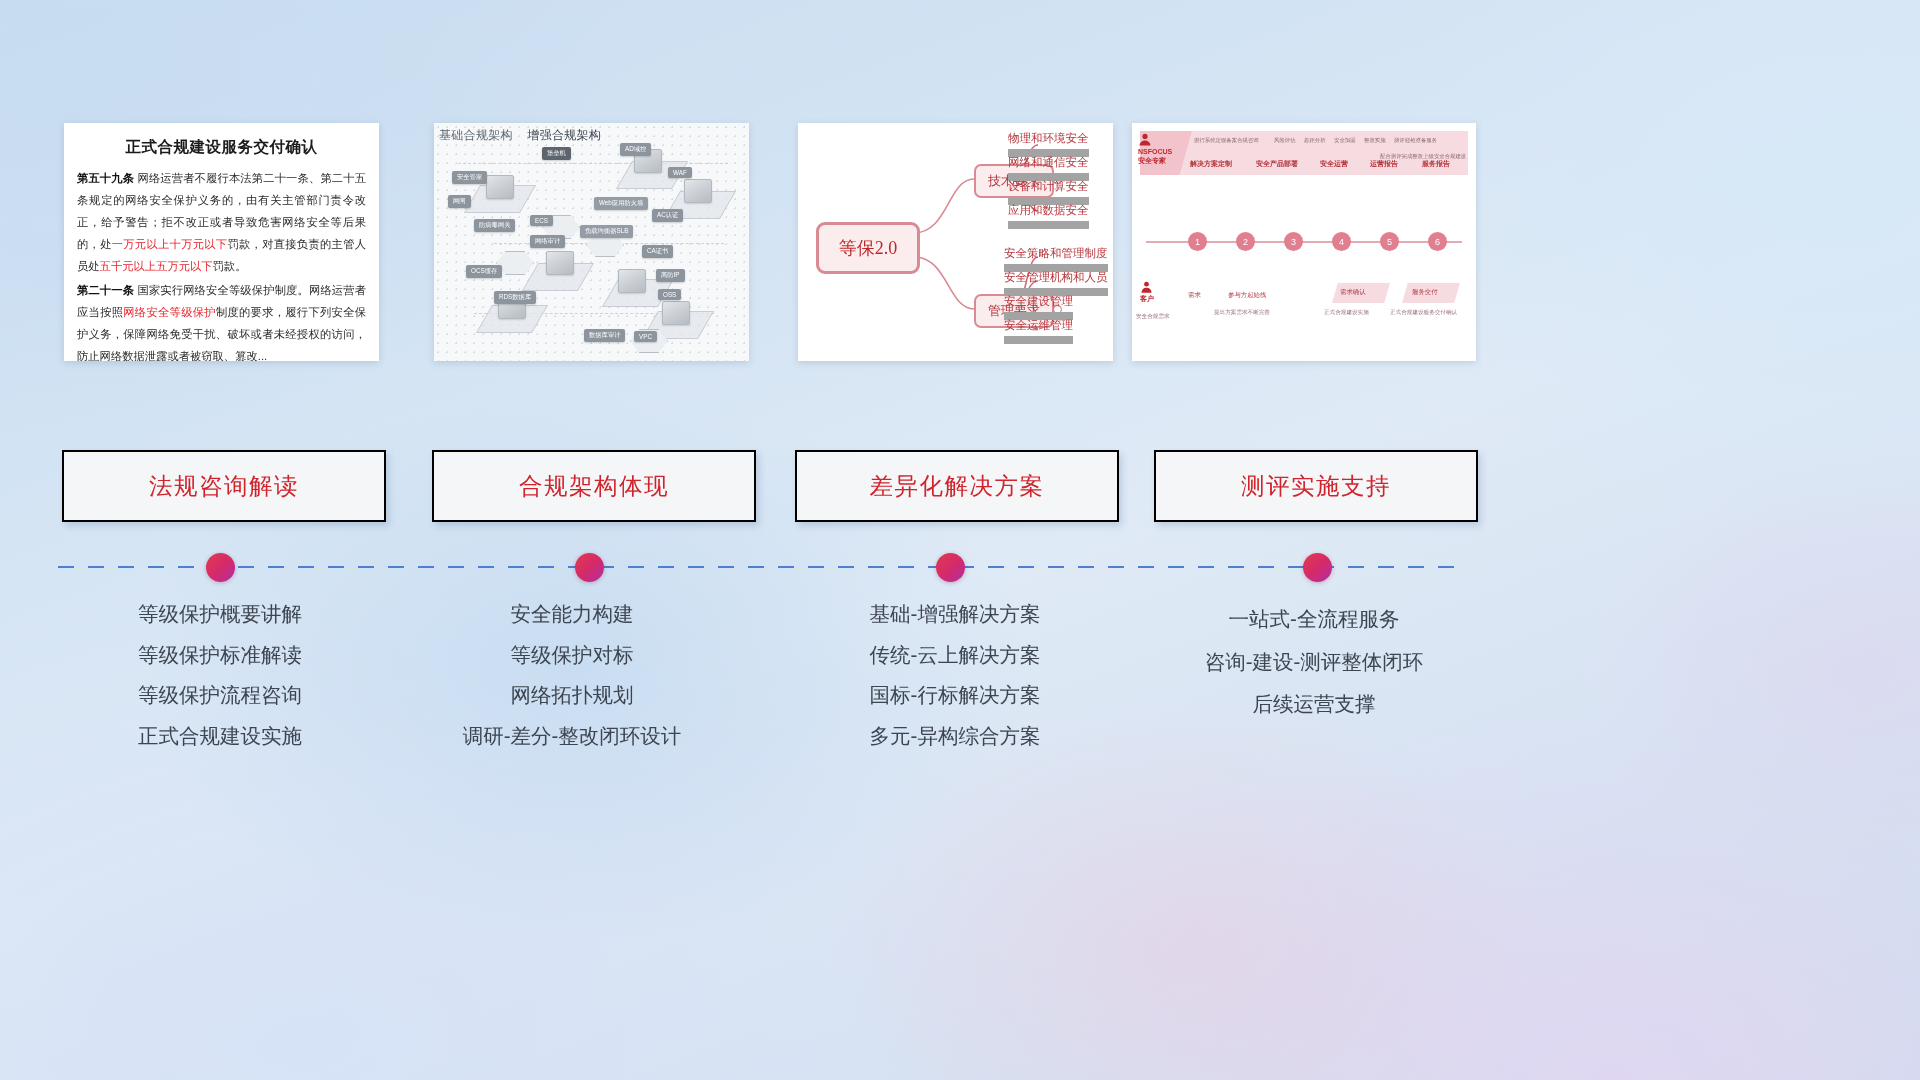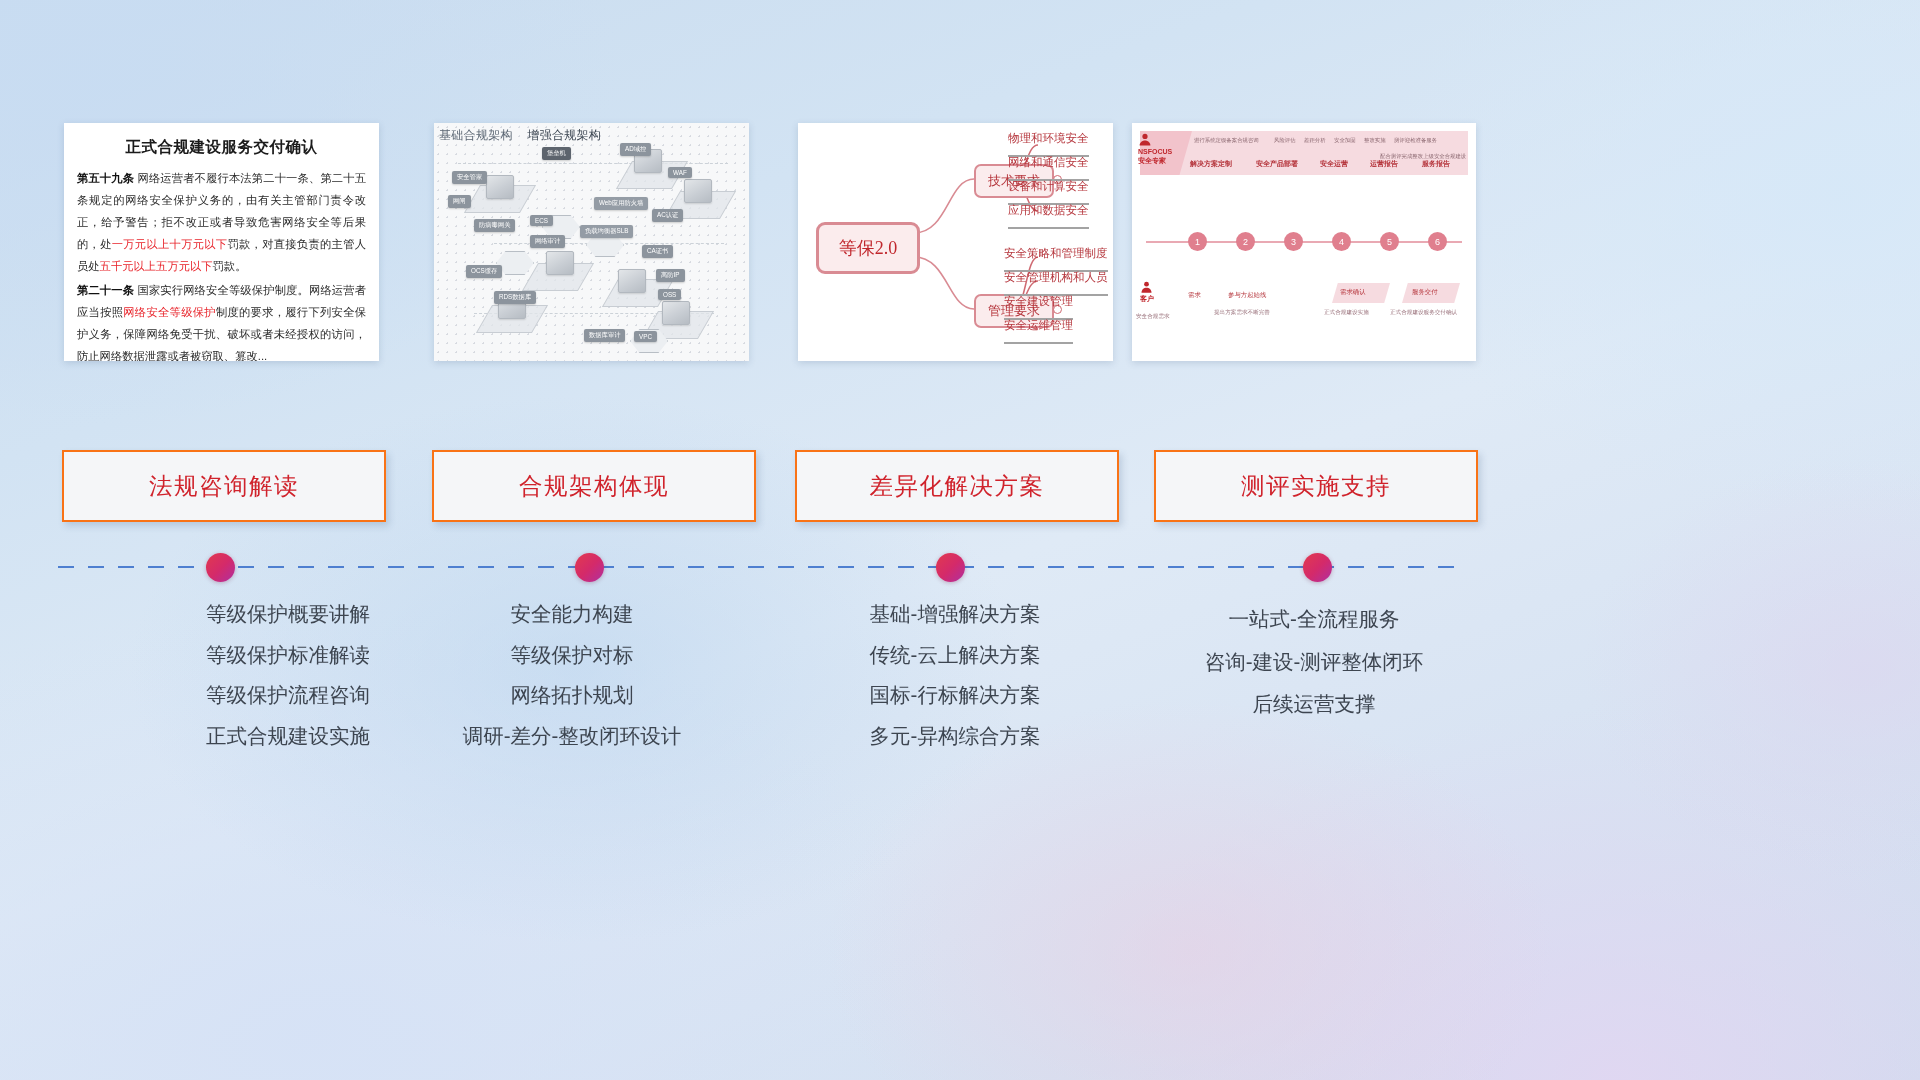--- a/index.html
+++ b/index.html
@@ -61,61 +61,61 @@
 
   
   .mm{position:absolute;inset:0;background:#fff;}
   .mmcore{position:absolute;left:18px;top:99px;width:98px;height:46px;border:3px solid #d98b93;
         background:#fbeced;border-radius:9px;display:flex;align-items:center;justify-content:center;
         color:#c0272d;font-size:18px;font-family:"Liberation Serif","DejaVu Serif",serif;}
   .mmbr{position:absolute;width:76px;height:30px;border:2px solid #d98b93;background:#fbeced;border-radius:7px;
         display:flex;align-items:center;justify-content:center;color:#b5353c;font-size:13px;
         font-family:"Liberation Serif","DejaVu Serif",serif;}
   .mmleaf{position:absolute;color:#b5353c;font-size:11.5px;font-family:Liberation Serif, serif;
-        white-space:nowrap;padding-bottom:8px;border-bottom:2px solid #a3a3a3;line-height:1.35;}
+        white-space:nowrap;padding-bottom:2px;border-bottom:8px solid #a3a3a3;line-height:1.35;}
   .mmdot{position:absolute;width:7px;height:7px;border:1.5px solid #cf6a72;border-radius:50%;background:#fff;}
 
   
   .nf{position:absolute;inset:0;background:#fff;}
   .nfbanner{position:absolute;left:8px;top:8px;width:328px;height:44px;background:#f6dbe0;}
   .nfbanner .tri{position:absolute;left:0;top:0;width:52px;height:44px;background:#f2c3cb;
         clip-path:polygon(0 0,100% 0,76% 100%,0 100%);}
   .nflogo{position:absolute;left:6px;top:10px;color:#c0272d;font-size:7px;line-height:1.35;font-weight:bold;}
   .nftop{position:absolute;font-size:5.4px;color:#8d6a72;white-space:nowrap;}
   .nfsvc{position:absolute;font-size:7px;color:#b5353c;white-space:nowrap;font-weight:bold;}
   .nfline{position:absolute;left:14px;top:118px;width:316px;height:2px;background:#e9a9b3;}
   .nfnum{position:absolute;width:19px;height:19px;border-radius:50%;background:#e07f8e;color:#fff;
         font-size:9px;display:flex;align-items:center;justify-content:center;}
   .nfbot{position:absolute;font-size:5.6px;color:#99707a;white-space:nowrap;text-align:center;}
   .nfpara{position:absolute;width:58px;height:20px;background:#f6dbe0;
         clip-path:polygon(10% 0,100% 0,90% 100%,0 100%);}
   .nfsm{position:absolute;font-size:6.4px;color:#b5353c;white-space:nowrap;}
 
   
-  .hbox{position:absolute;top:450px;height:68px;background:#f5f6f8;border:2px solid #f97316;
+  .hbox{position:absolute;top:450px;height:68px;background:#f5f6f8;border:2px solid #000000;
         box-shadow:3px 4px 7px rgba(60,90,130,.2);display:flex;align-items:center;justify-content:center;}
   .hbox span{color:#d0232c;font-size:23.5px;letter-spacing:1.5px;}
   .hb1{left:62px;width:320px;}
   .hb2{left:432px;width:320px;}
   .hb3{left:795px;width:320px;}
   .hb4{left:1154px;width:320px;}
 
   
   #tl{position:absolute;left:58px;top:566px;width:1400px;height:2px;
       background-image:linear-gradient(to right,#4e7fd0 0 16px,transparent 16px 30px);
       background-size:30px 2px;background-repeat:repeat-x;}
   .dot{position:absolute;top:553px;width:29px;height:29px;border-radius:50%;
       background:linear-gradient(135deg,#e23a4e 0%,#d42a6a 52%,#b02fa0 100%);
       box-shadow:0 1px 4px rgba(120,30,70,.3);}
   .d1{left:206px;} .d2{left:575px;} .d3{left:936px;} .d4{left:1303px;}
 
   
   .col{position:absolute;top:604px;text-align:center;}
   .col .li{font-size:20.5px;color:#3d4550;line-height:1;margin-bottom:20px;white-space:nowrap;}
-  .cl1{left:50px;width:320px;text-align:right;}
+  .cl1{left:60px;width:320px;}
   .cl2{left:412px;width:320px;text-align:center;}
   .cl3{left:795px;width:320px;}
   .cl4{left:1154px;width:320px;top:609px;}
   .cl4 .li{margin-bottom:22px;}
 </style>
 </head>
 <body>
 
 <div id="bg"></div>
 <div id="bg2"></div>

